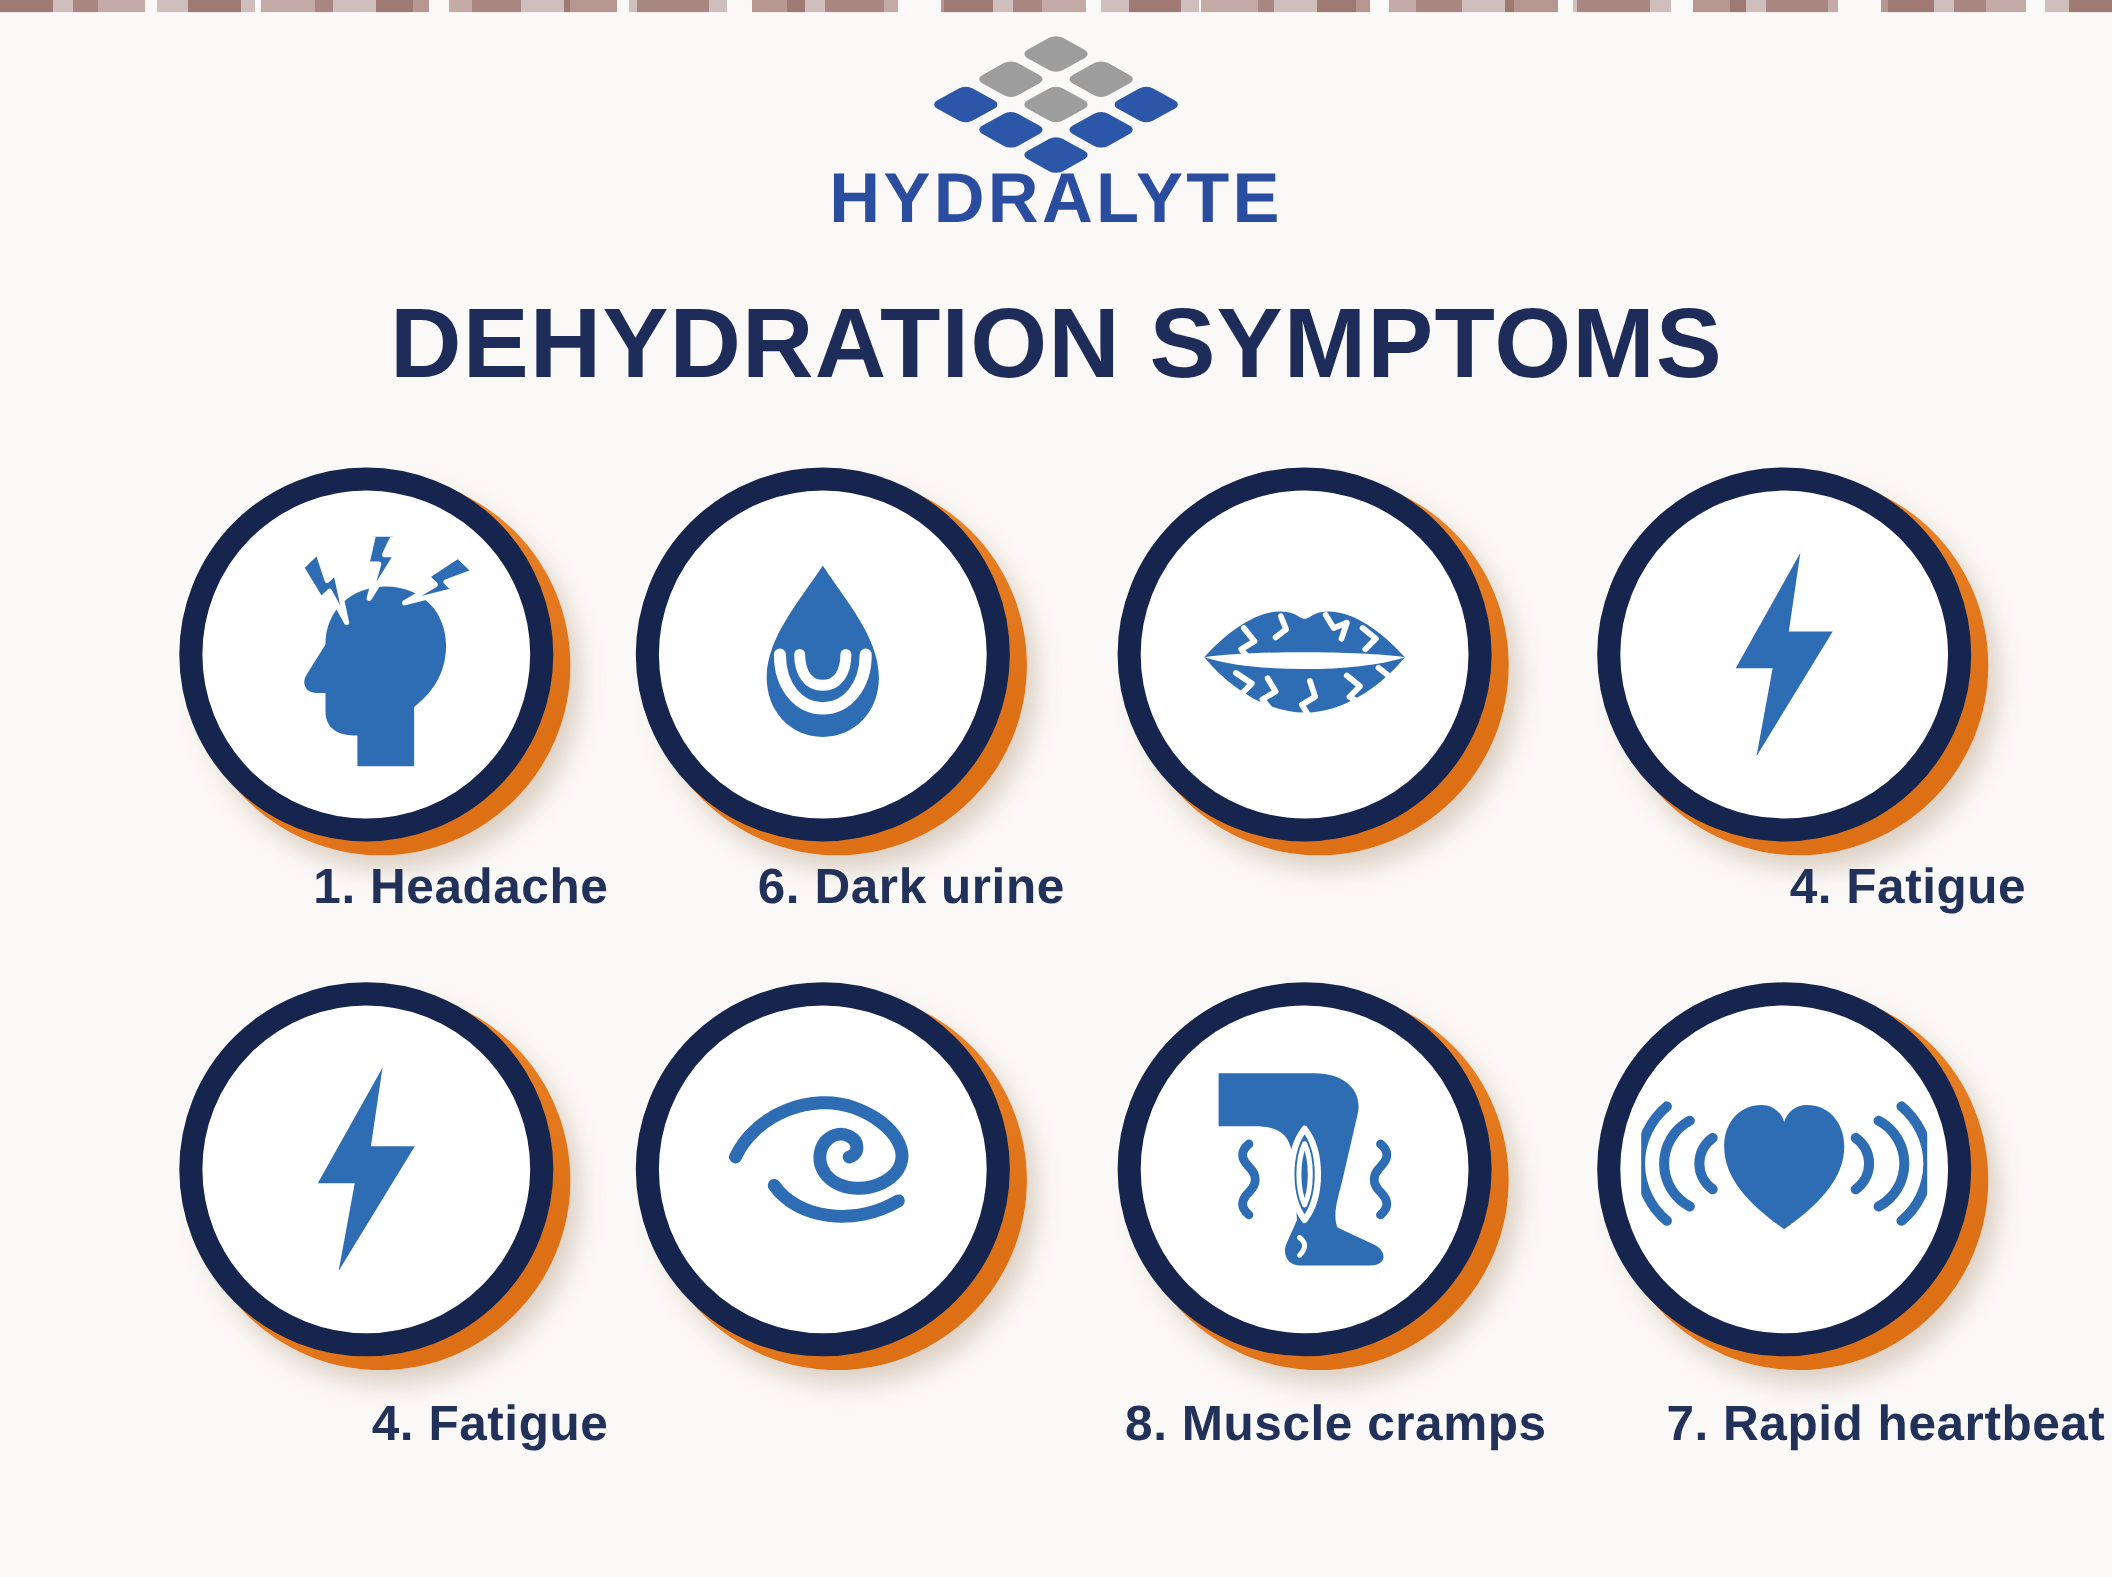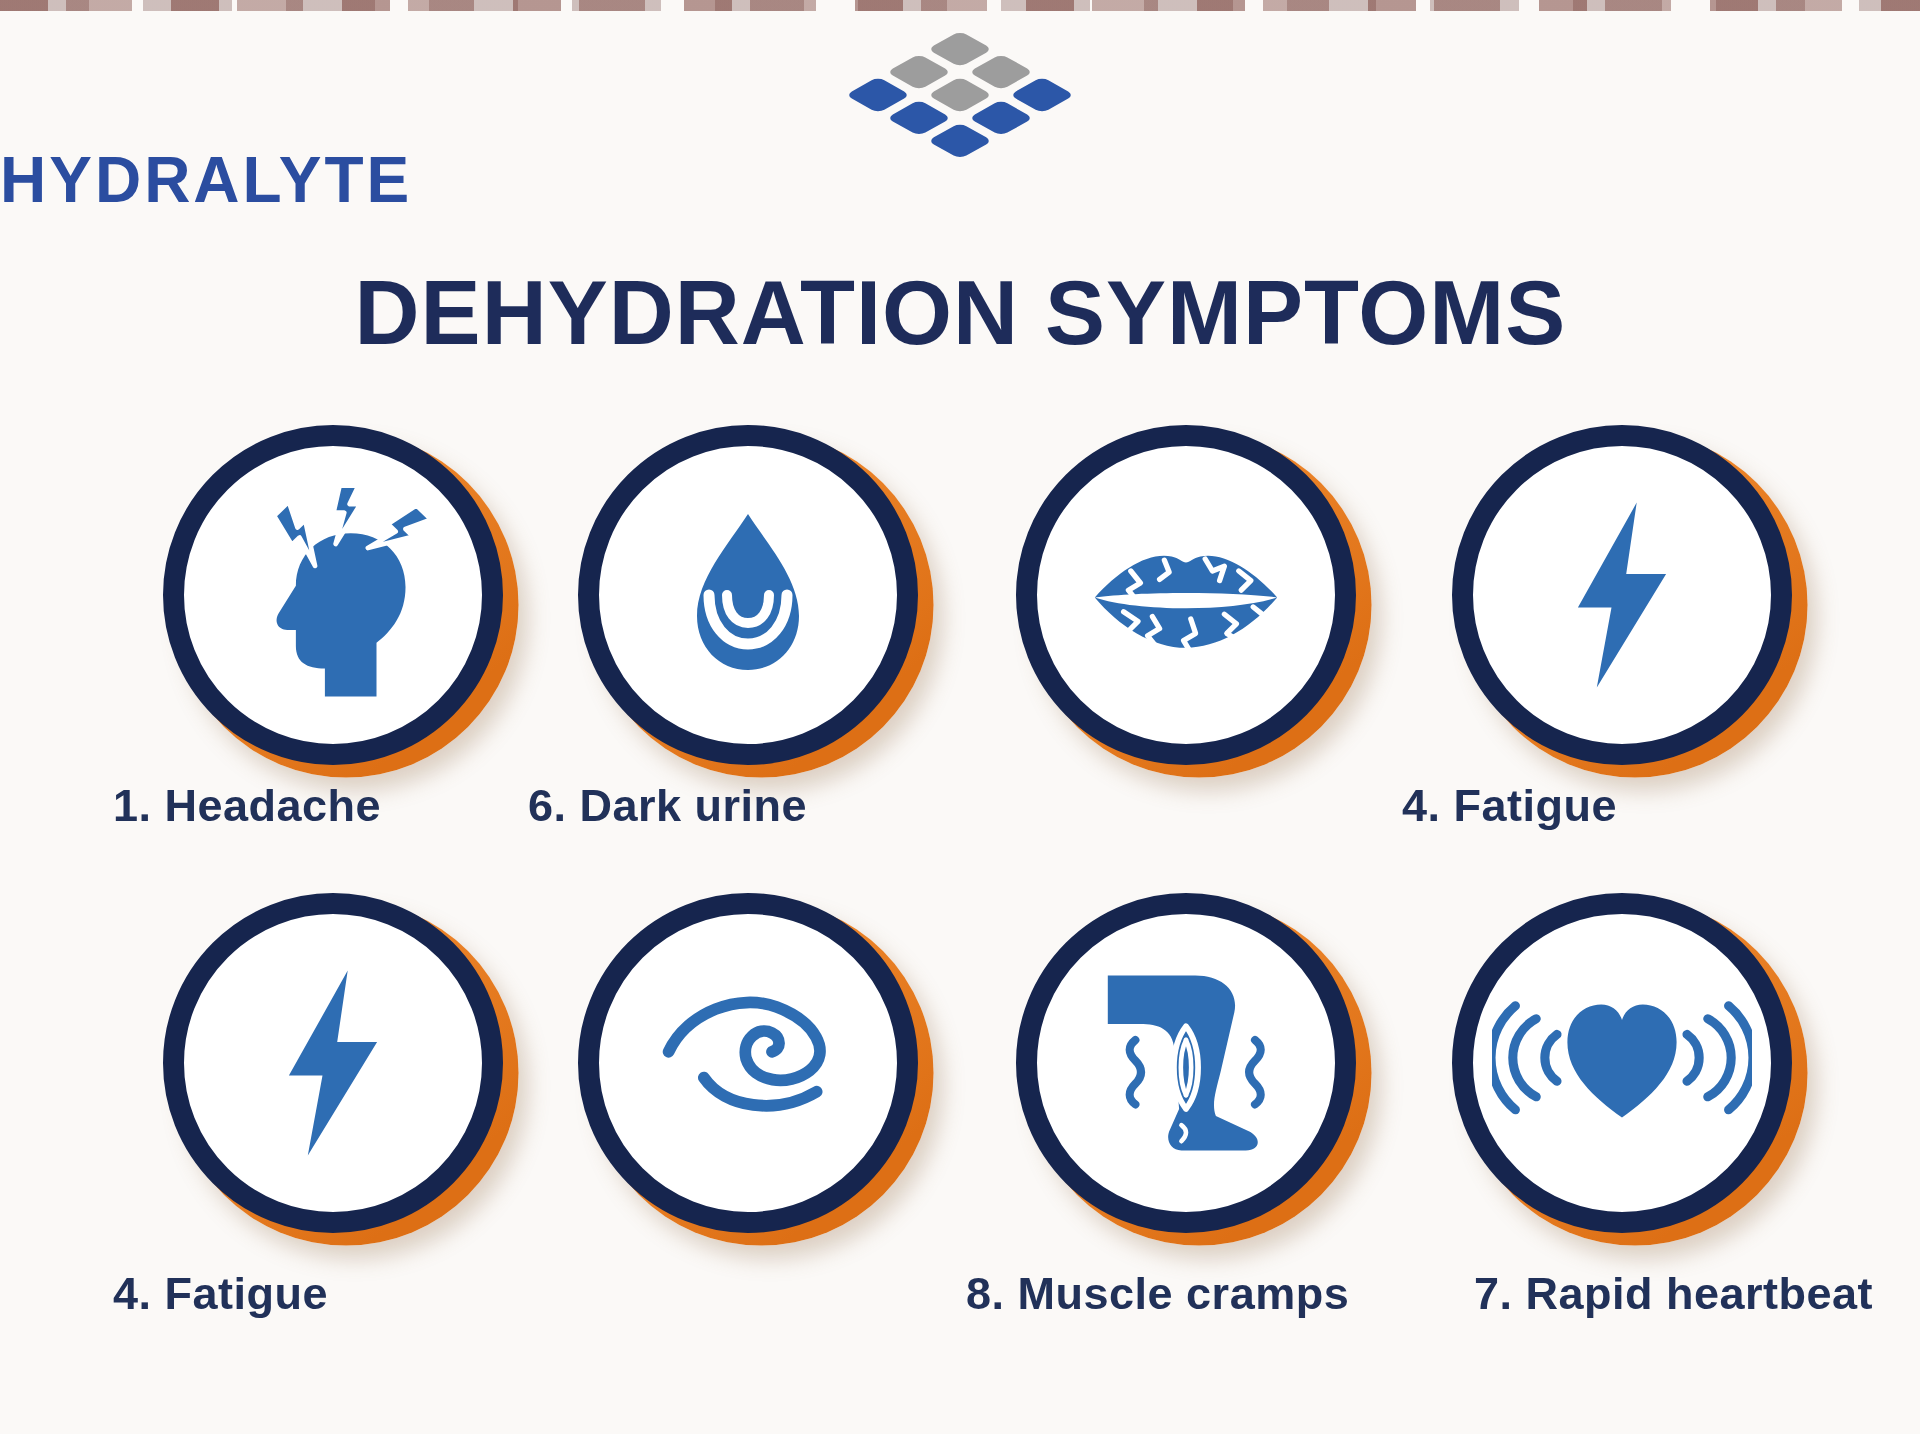--- a/index.html
+++ b/index.html
@@ -29,21 +29,21 @@
   
   .logo-grid{
     position:absolute;left:879px;top:14px;width:162px;height:162px;
     display:grid;grid-template-columns:repeat(3,46px);grid-template-rows:repeat(3,46px);
     gap:12px;transform:scale(1,.56) rotate(45deg);
   }
   .logo-grid .tile{border-radius:9px;}
   .tile.g{background:var(--logo-gray);}
   .tile.b{background:var(--logo-blue);}
   .brand-name{
-    position:absolute;top:148px;left:0;right:0;
+    position:absolute;top:148px;left:0;right:0;text-align:center;
     font-size:64px;font-weight:bold;letter-spacing:3px;line-height:1.0;
     color:var(--brand-blue);
   }
   .title{
     position:absolute;top:268px;left:1px;right:0;text-align:center;
     font-size:90px;font-weight:bold;letter-spacing:1px;line-height:1.0;
     color:var(--title-navy);
   }
   
   .badge{position:absolute;width:340px;height:340px;}
@@ -52,21 +52,21 @@
     background:linear-gradient(140deg,var(--orange1) 25%,var(--orange2) 80%);
     transform:translate(13px,10px) scale(1.015);
     box-shadow:9px 13px 22px rgba(140,100,60,.28);
   }
   .ring{
     position:absolute;inset:0;border-radius:50%;box-sizing:border-box;
     border:21px solid var(--ring);background:#fff;
     display:flex;align-items:center;justify-content:center;
   }
   .label{
-    position:absolute;width:440px;text-align:left;
+    position:absolute;width:440px;text-align:right;
     font-size:45px;font-weight:bold;color:var(--label-navy);letter-spacing:.5px;
   }
   
   .icon .fb{fill:var(--icon-blue);}
   .icon .fw{fill:#fff;}
   .icon .sw{stroke:#fff;fill:none;stroke-linecap:round;stroke-linejoin:round;}
   .icon .sb{stroke:var(--icon-blue);fill:none;stroke-linecap:round;stroke-linejoin:round;}
   .icon .fbsw{fill:var(--icon-blue);stroke:#fff;stroke-linejoin:round;}
 </style>
 </head>

